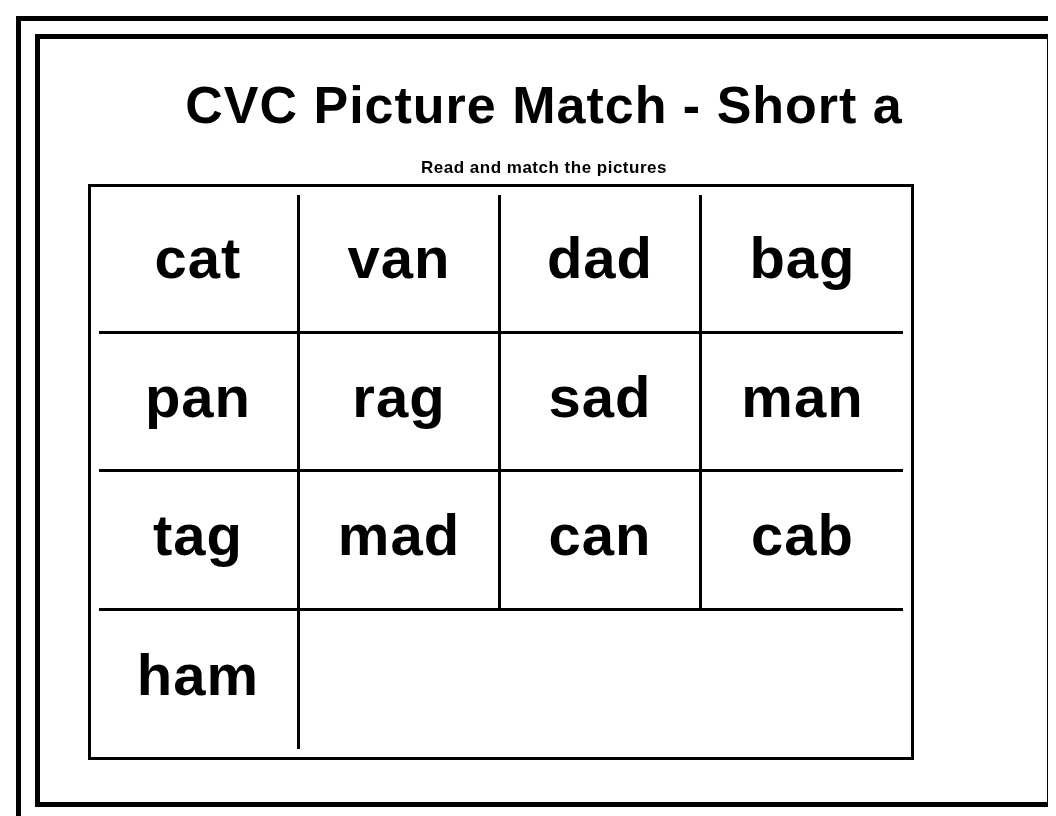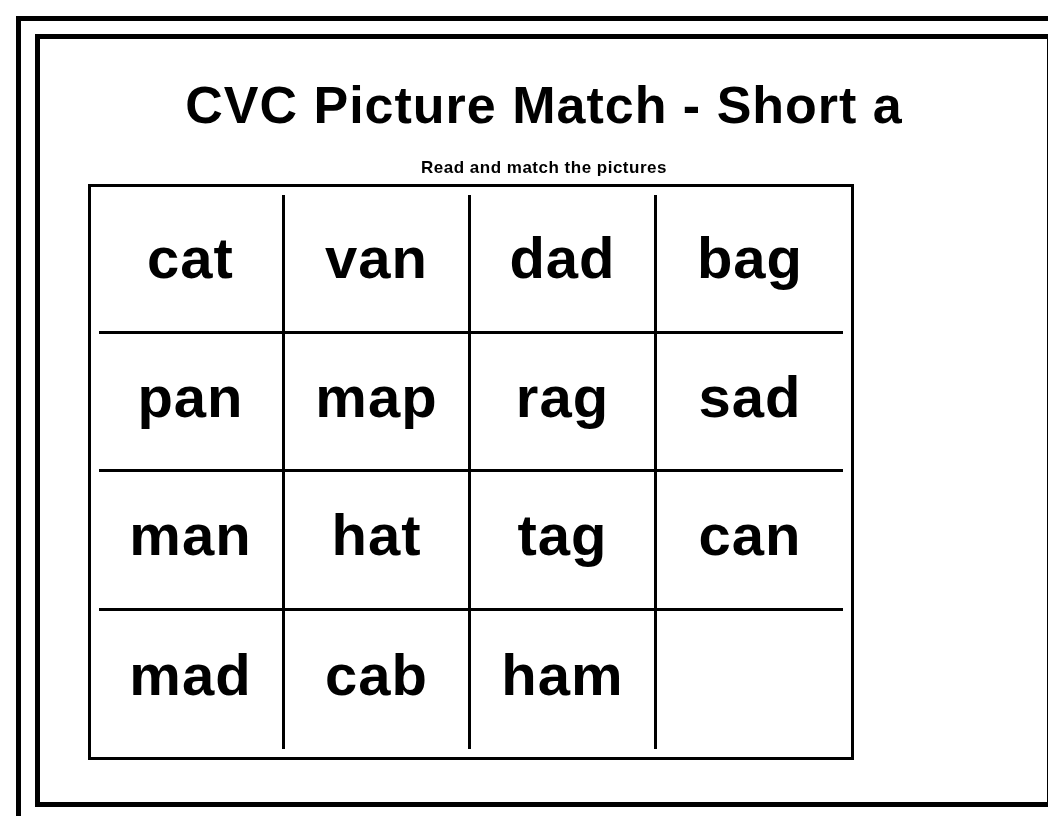--- a/index.html
+++ b/index.html
@@ -48,21 +48,21 @@
   .subtitle {
     margin-top: 8px;
     font-size: 17px;
     font-weight: bold;
     letter-spacing: 0.5px;
   }
   .word-grid {
     position: absolute;
     left: 72px;
     top: 168px;
-    width: 766px;
+    width: 826px;
     height: 576px;
     border: 3px solid #000000;
     display: grid;
     grid-template-columns: repeat(4, 1fr);
     grid-template-rows: repeat(4, 1fr);
     background: #ffffff;
   }
   .word-cell {
     border-right: 3px solid #000000;
     border-bottom: 3px solid #000000;
@@ -88,24 +88,22 @@
     <div class="title">CVC Picture Match - Short a</div>
     <div class="subtitle">Read and match the pictures</div>
   </div>
 
   <div class="word-grid">
     <div class="word-cell">cat</div>
     <div class="word-cell">van</div>
     <div class="word-cell">dad</div>
     <div class="word-cell">bag</div>
     <div class="word-cell">pan</div>
-    <div class="word-cell">map</div>
     <div class="word-cell">rag</div>
     <div class="word-cell">sad</div>
     <div class="word-cell">man</div>
-    <div class="word-cell">hat</div>
     <div class="word-cell">tag</div>
+    <div class="word-cell">mad</div>
     <div class="word-cell">can</div>
-    <div class="word-cell">mad</div>
     <div class="word-cell">cab</div>
     <div class="word-cell">ham</div>
   </div>
 </div>
 
 </body></html>

